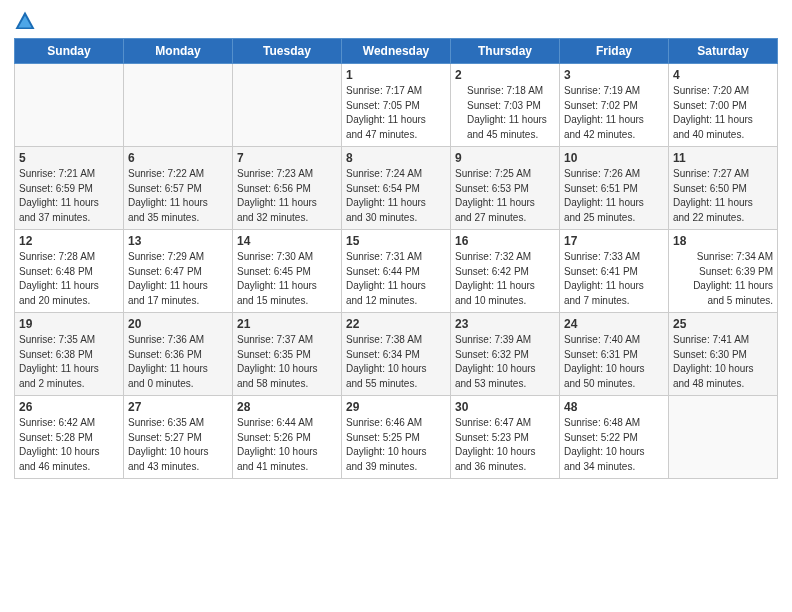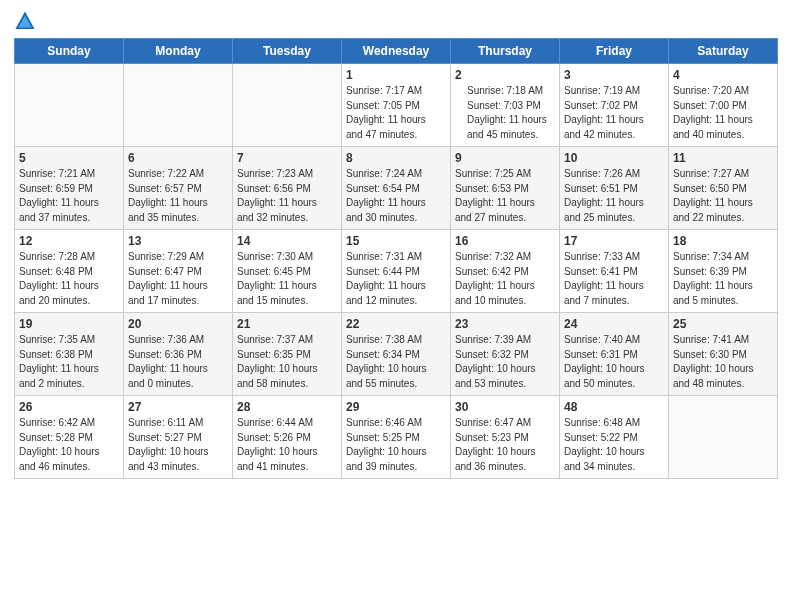--- a/index.html
+++ b/index.html
@@ -256,21 +256,21 @@
           </td>
           <td>
             <span class="day-number">17</span>
             <div class="day-info" style="white-space: pre-line;">Sunrise: 7:33 AM
 Sunset: 6:41 PM
 Daylight: 11 hours
 and 7 minutes.</div>
           </td>
           <td>
             <span class="day-number">18</span>
-            <div class="day-info" style="white-space: pre-line;">Sunrise: 7:34 AM
+            <div class="day-info" style="white-space: pre-line; text-align: right;">Sunrise: 7:34 AM
 Sunset: 6:39 PM
 Daylight: 11 hours
 and 5 minutes.</div>
           </td>
         </tr>
         <tr>
           <td>
             <span class="day-number">19</span>
             <div class="day-info" style="white-space: pre-line;">Sunrise: 7:35 AM
 Sunset: 6:38 PM
@@ -323,21 +323,21 @@
         <tr>
           <td>
             <span class="day-number">26</span>
             <div class="day-info" style="white-space: pre-line;">Sunrise: 6:42 AM
 Sunset: 5:28 PM
 Daylight: 10 hours
 and 46 minutes.</div>
           </td>
           <td>
             <span class="day-number">27</span>
-            <div class="day-info" style="white-space: pre-line;">Sunrise: 6:11 AM
+            <div class="day-info" style="white-space: pre-line;">Sunrise: 6:35 AM
 Sunset: 5:27 PM
 Daylight: 10 hours
 and 43 minutes.</div>
           </td>
           <td>
             <span class="day-number">28</span>
             <div class="day-info" style="white-space: pre-line;">Sunrise: 6:44 AM
 Sunset: 5:26 PM
 Daylight: 10 hours
 and 41 minutes.</div>

